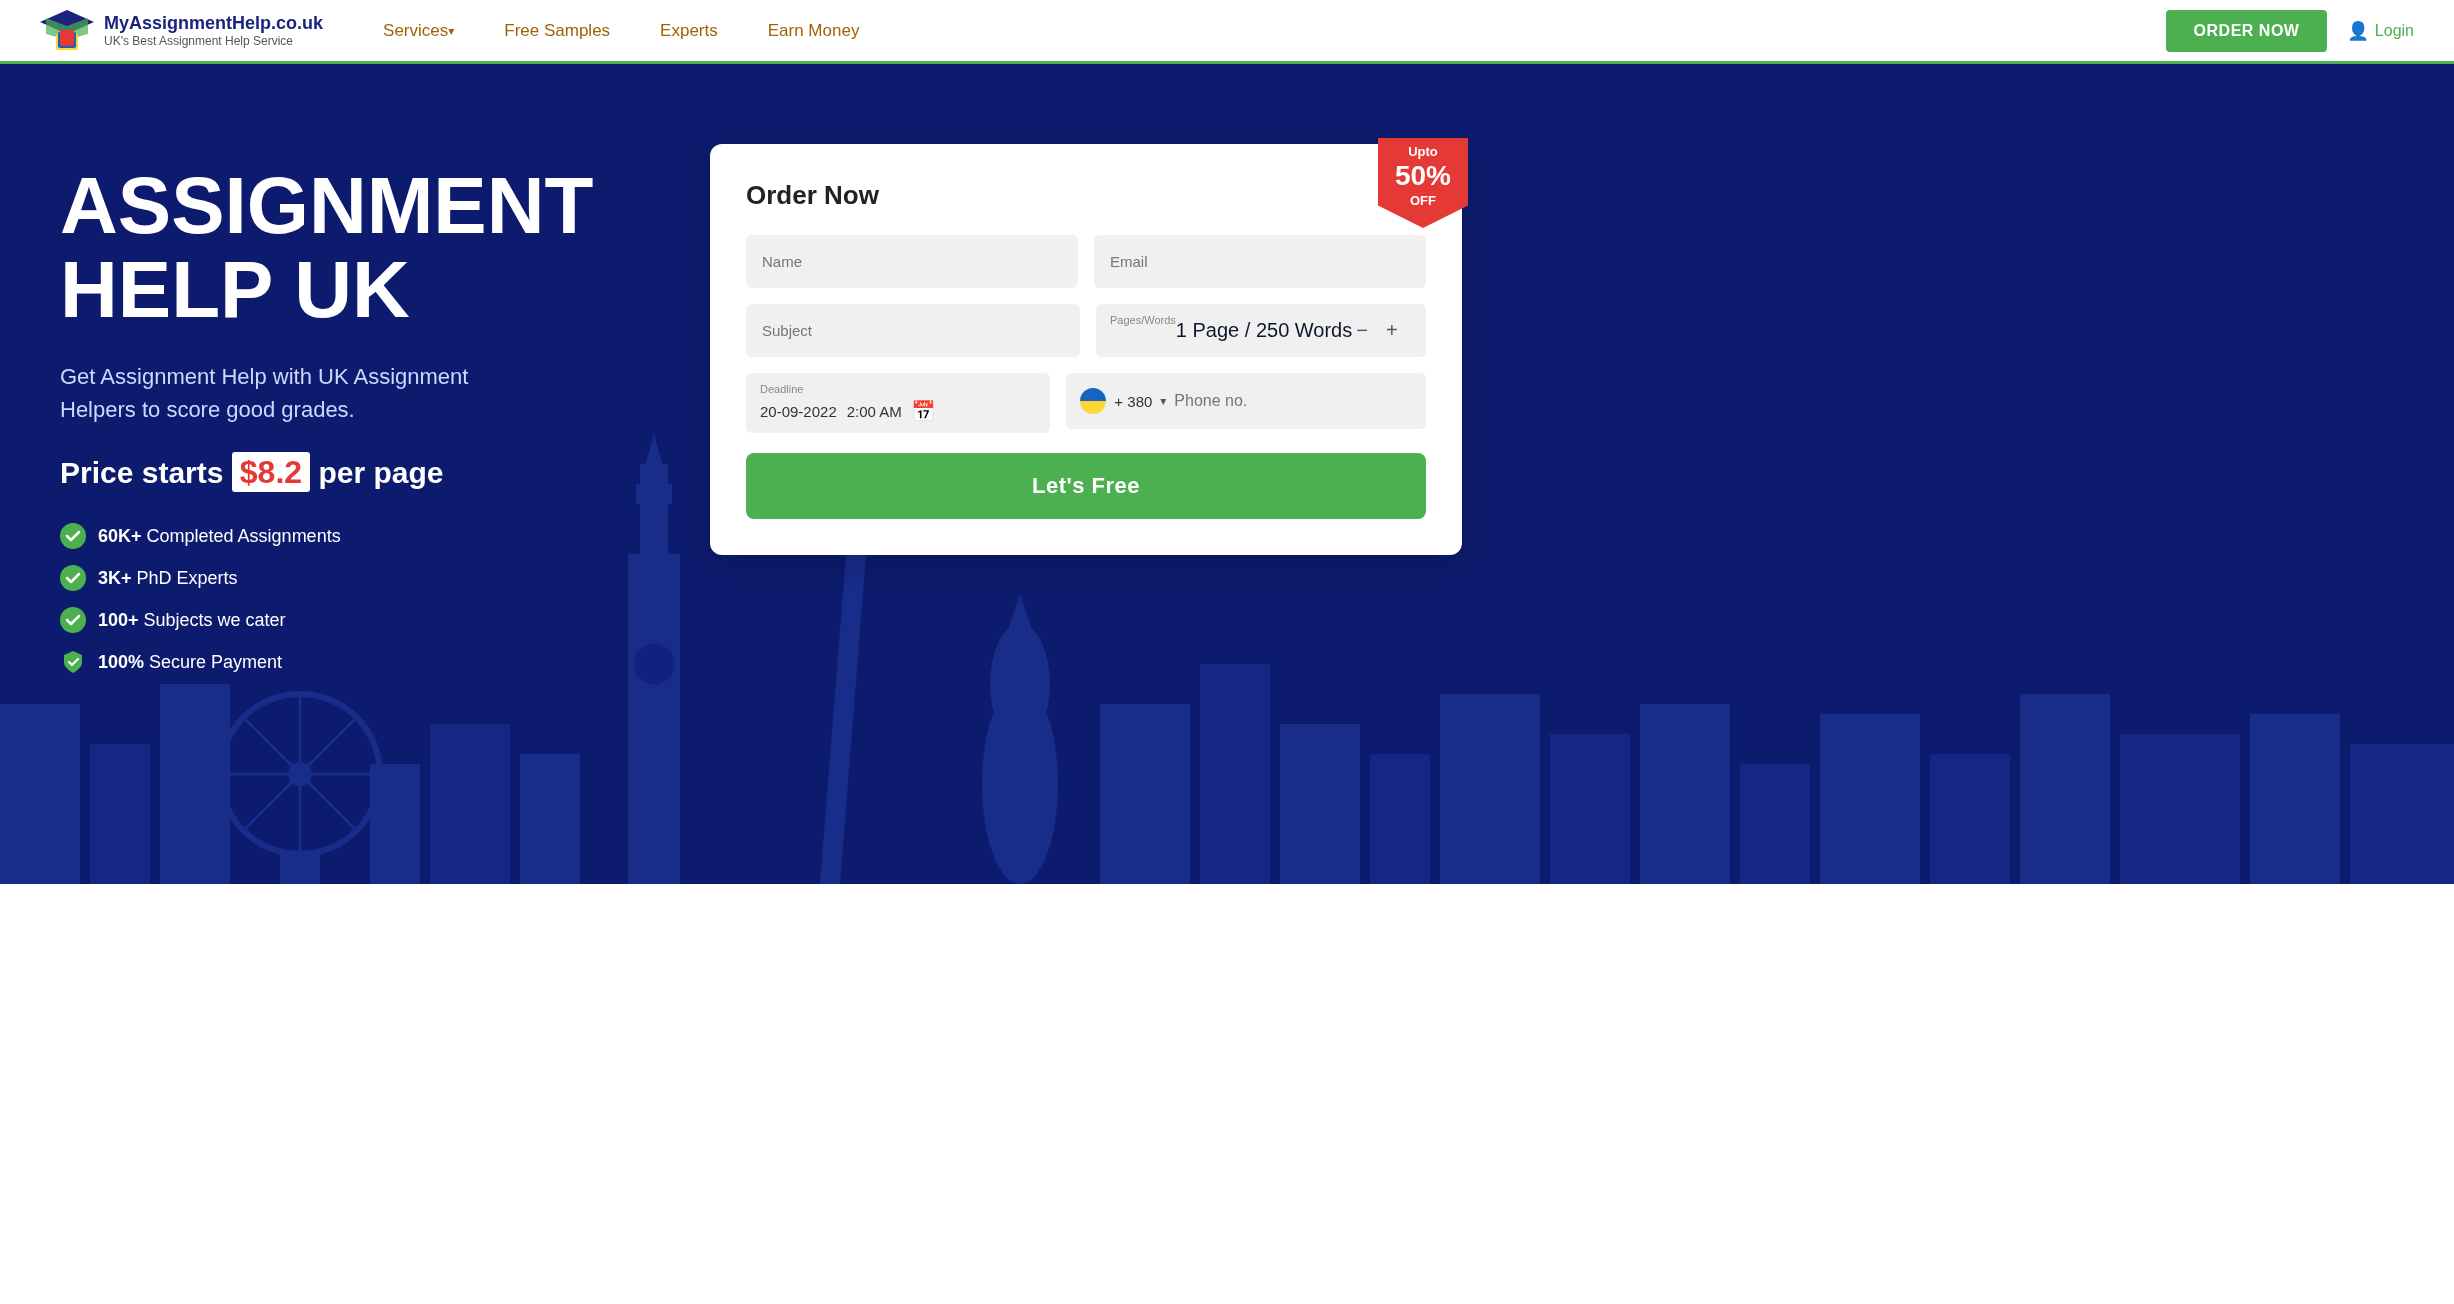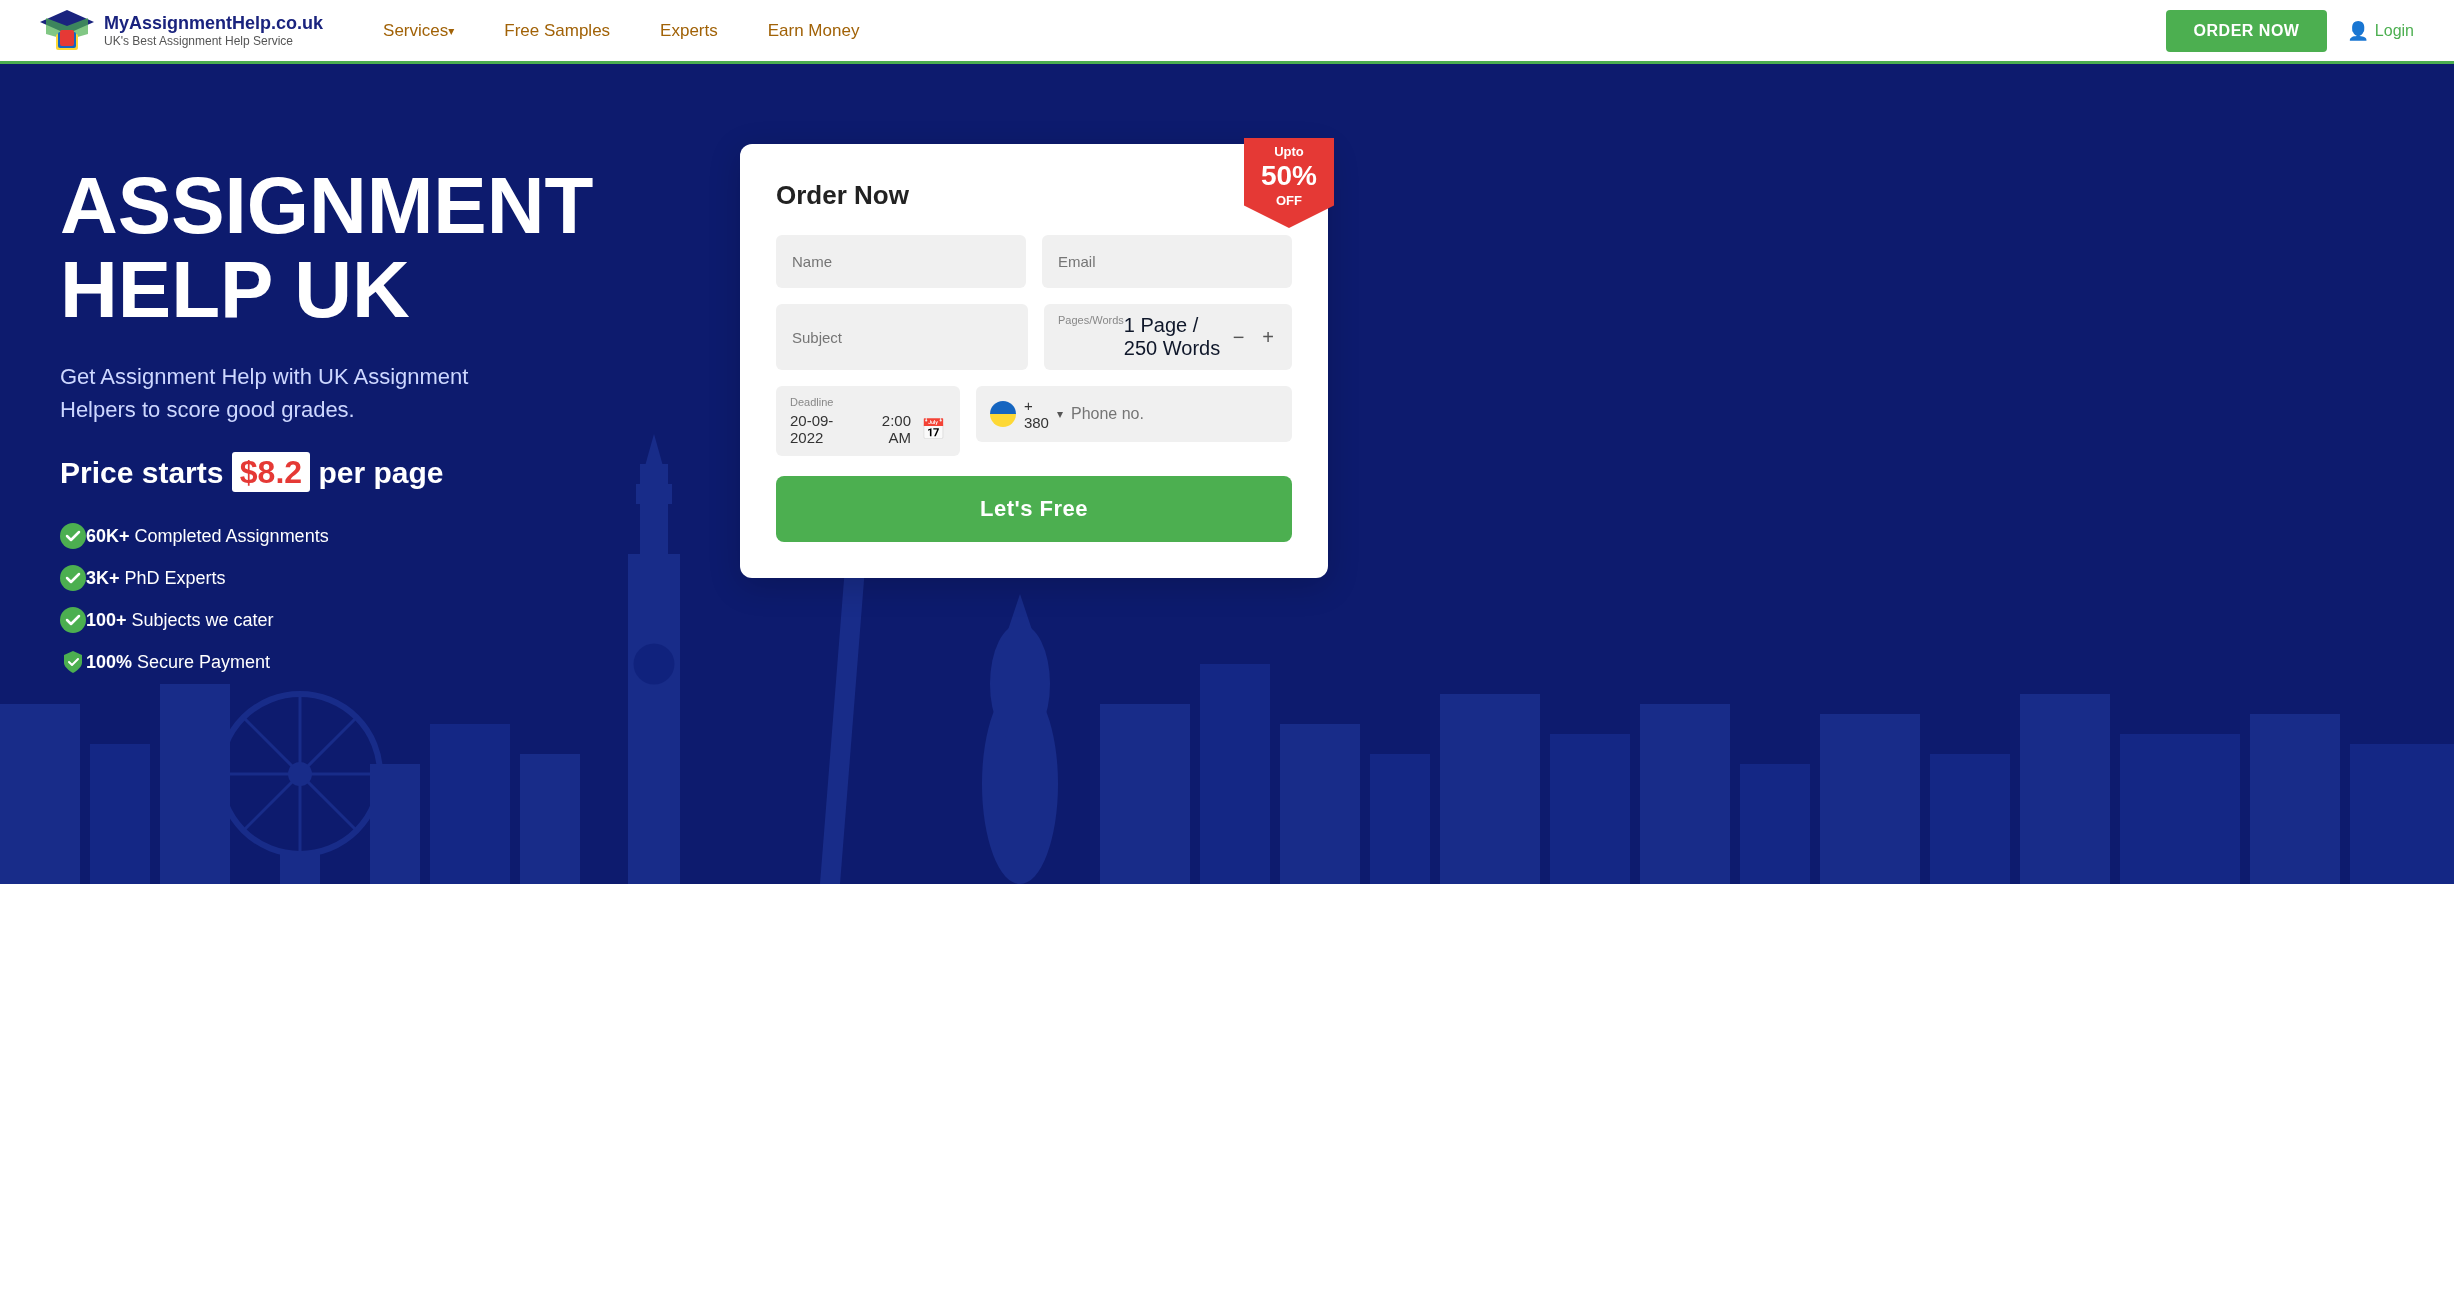--- a/index.html
+++ b/index.html
@@ -139,37 +139,38 @@
     }
     .stats-list {
       list-style: none;
       display: flex;
       flex-direction: column;
       gap: 16px;
     }
     .stats-list li {
       display: flex;
       align-items: center;
+      gap: 12px;
       font-size: 18px;
       color: #fff;
     }
     .check-icon {
       width: 26px;
       height: 26px;
       flex-shrink: 0;
     }
     .stat-num { font-weight: 900; }
 
     
     .hero-right {
       position: relative;
       z-index: 2;
-      margin-left: 60px;
+      margin-left: 30px;
       flex-shrink: 0;
-      width: 588px;
+      width: 752px;
     }
     .order-card {
       background: #fff;
       border-radius: 12px;
       padding: 36px 36px 36px 36px;
       position: relative;
       box-shadow: 0 8px 32px rgba(0,0,0,0.18);
       margin-top: 20px;
     }
     .discount-badge {

